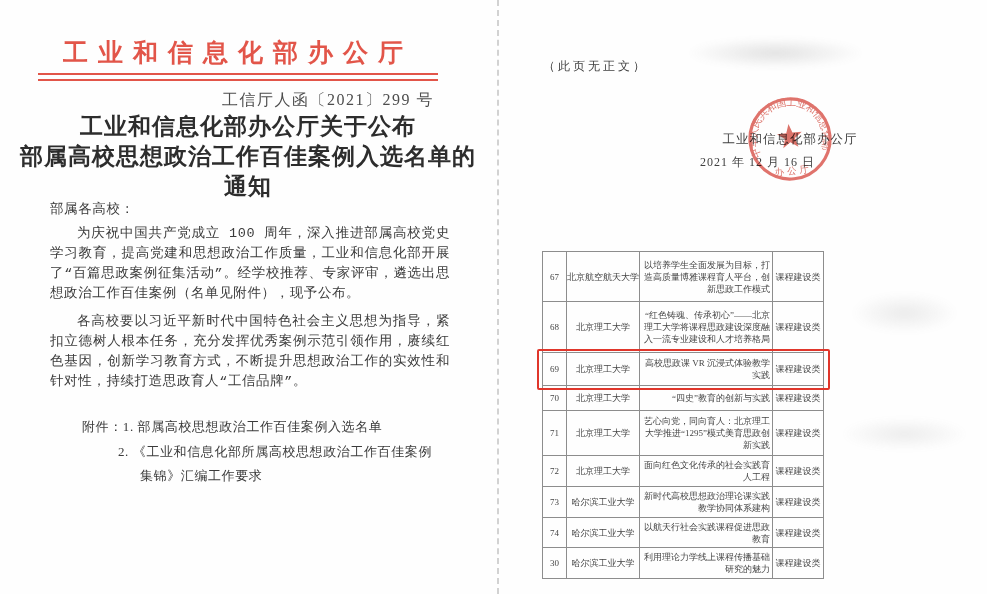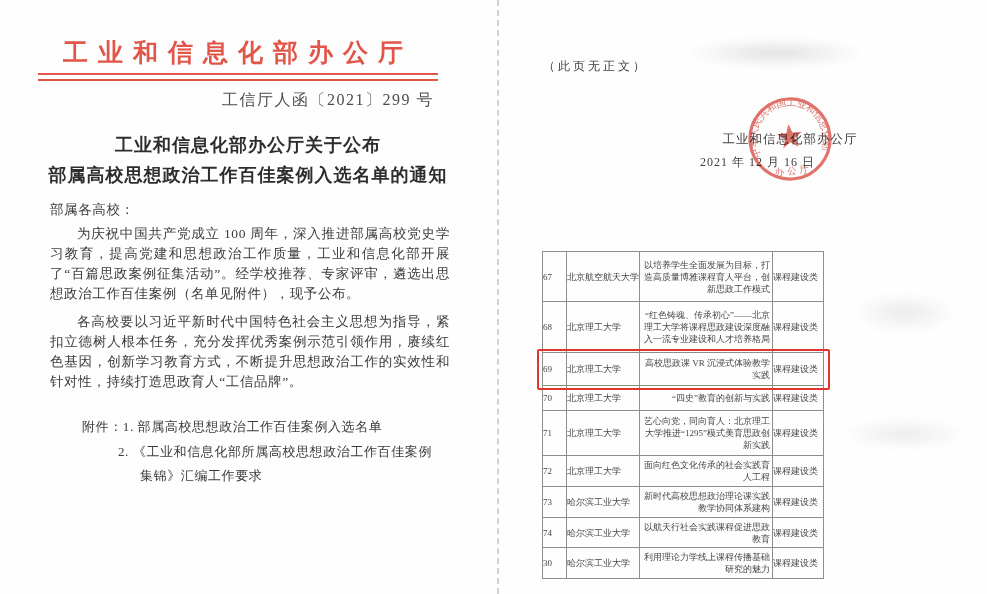--- a/index.html
+++ b/index.html
@@ -18,28 +18,28 @@
   }
   .double-rule {
     left:38px; top:73px; width:400px; height:8px; box-sizing:border-box;
     border-top:2.5px solid #e25549; border-bottom:2.5px solid #e25549;
   }
   .doc-number {
     left:38px; top:90px; width:396px; text-align:right;
     font-size:16px; color:#4d4d4d; letter-spacing:1.5px;
   }
   .doc-title {
-    left:20px; top:130px; width:456px; text-align:center;
-    font-size:18px; font-weight:bold; color:#2d2d2d;
+    left:20px; top:112px; width:456px; text-align:center;
+    font-size:23px; font-weight:bold; color:#2d2d2d;
     line-height:30px; letter-spacing:1px;
   }
   .body-text {
     left:50px; top:200px; width:400px;
     font-size:13.5px; color:#3b3b3b; line-height:20px;
-    text-align:justify; letter-spacing:0.6px;
+    text-align:justify; letter-spacing:0.6px;font-family:Liberation Mono, monospace;
   }
   .salutation { margin:0; }
   .para { margin:4px 0 0 0; text-indent:2em; }
   .para + .para { margin-top:8px; }
   .attachments {
     left:82px; top:415px; width:360px;
     font-size:13px; color:#3b3b3b; line-height:24.5px; letter-spacing:0.6px;font-family:Liberation Serif, serif;
   }
   .att-2 { padding-left:36px; }
   .att-3 { padding-left:58px; }
@@ -58,21 +58,21 @@
   }
 
   .roster {
     left:542px; top:251px; border-collapse:collapse; table-layout:fixed;
     width:281px; font-size:9px; color:#454545; background:transparent;
   }
   .roster td {
     border:1px solid #8d8d8d; line-height:12px; padding:1px 2px;
     vertical-align:middle; overflow:hidden;
   }
-  .roster td.no, .roster td.univ, .roster td.cat { padding:1px 0; }
+  .roster td.no, .roster td.univ, .roster td.cat { text-align:center; padding:1px 0; }
   .roster td.case { text-align:right; }
   .roster tr:nth-child(1){height:50px}
   .roster tr:nth-child(2){height:51px}
   .roster tr:nth-child(3){height:33px}
   .roster tr:nth-child(4){height:25px}
   .roster tr:nth-child(5){height:45px}
   .roster tr:nth-child(6){height:31px}
   .roster tr:nth-child(7){height:31px}
   .roster tr:nth-child(8){height:30px}
   .roster tr:nth-child(9){height:31px}

